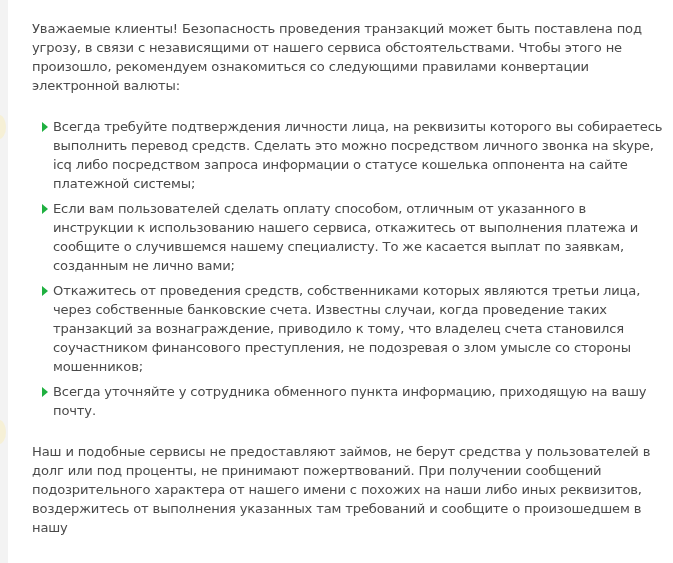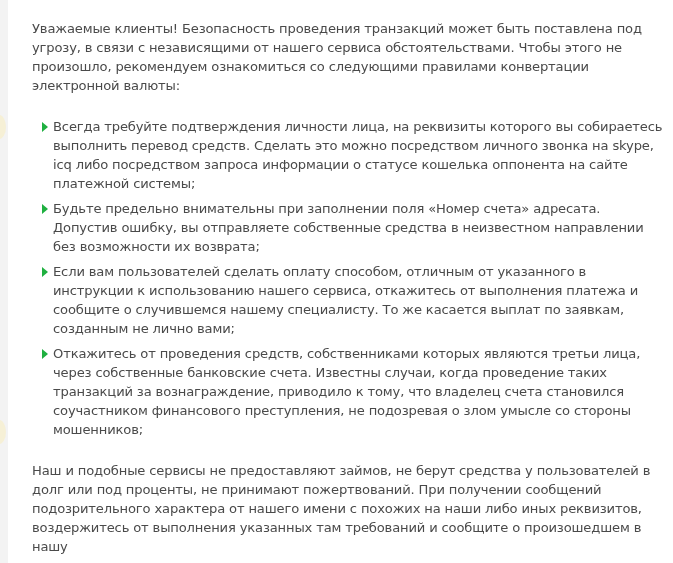--- a/index.html
+++ b/index.html
@@ -80,27 +80,27 @@
 <div class="content">
   <p class="intro">Уважаемые клиенты! Безопасность проведения транзакций может быть поставлена под угрозу, в связи с независящими от нашего сервиса обстоятельствами. Чтобы этого не произошло, рекомендуем ознакомиться со следующими правилами конвертации электронной валюты:</p>
 
   <ul class="rules">
     <li>
       <span class="bullet"></span>
       <span> Всегда требуйте подтверждения личности лица, на реквизиты которого вы собираетесь выполнить перевод средств. Сделать это можно посредством личного звонка на skype, icq либо посредством запроса информации о статусе кошелька оппонента на сайте платежной системы;</span>
     </li>
     <li>
       <span class="bullet"></span>
-      <span>Будьте предельно внимательны при заполнении поля «Номер счета» адресата. Допустив ошибку, вы отправляете собственные средства в неизвестном направлении без возможности их возврата;</span>
-    </li>
-    <li>
-      <span class="bullet"></span>
       <span>Если вам пользователей сделать оплату способом, отличным от указанного в инструкции к использованию нашего сервиса, откажитесь от выполнения платежа и сообщите о случившемся нашему специалисту. То же касается выплат по заявкам, созданным не лично вами;</span>
     </li>
     <li>
       <span class="bullet"></span>
       <span>Откажитесь от проведения средств, собственниками которых являются третьи лица, через собственные банковские счета. Известны случаи, когда проведение таких транзакций за вознаграждение, приводило к тому, что владелец счета становился соучастником финансового преступления, не подозревая о злом умысле со стороны мошенников;</span>
+    </li>
+    <li>
+      <span class="bullet"></span>
+      <span>Всегда уточняйте у сотрудника обменного пункта информацию, приходящую на вашу почту.</span>
     </li>
   </ul>
 
   <p class="closing"><span>Наш и подобные сервисы не предоставляют займов, не берут средства у пользователей в долг или под проценты, не принимают пожертвований. При получении сообщений подозрительного характера от нашего имени с похожих на наши либо иных реквизитов, воздержитесь от выполнения указанных там требований и сообщите о произошедшем в нашу </span></p>
 
 </div>
 
 </body></html>

